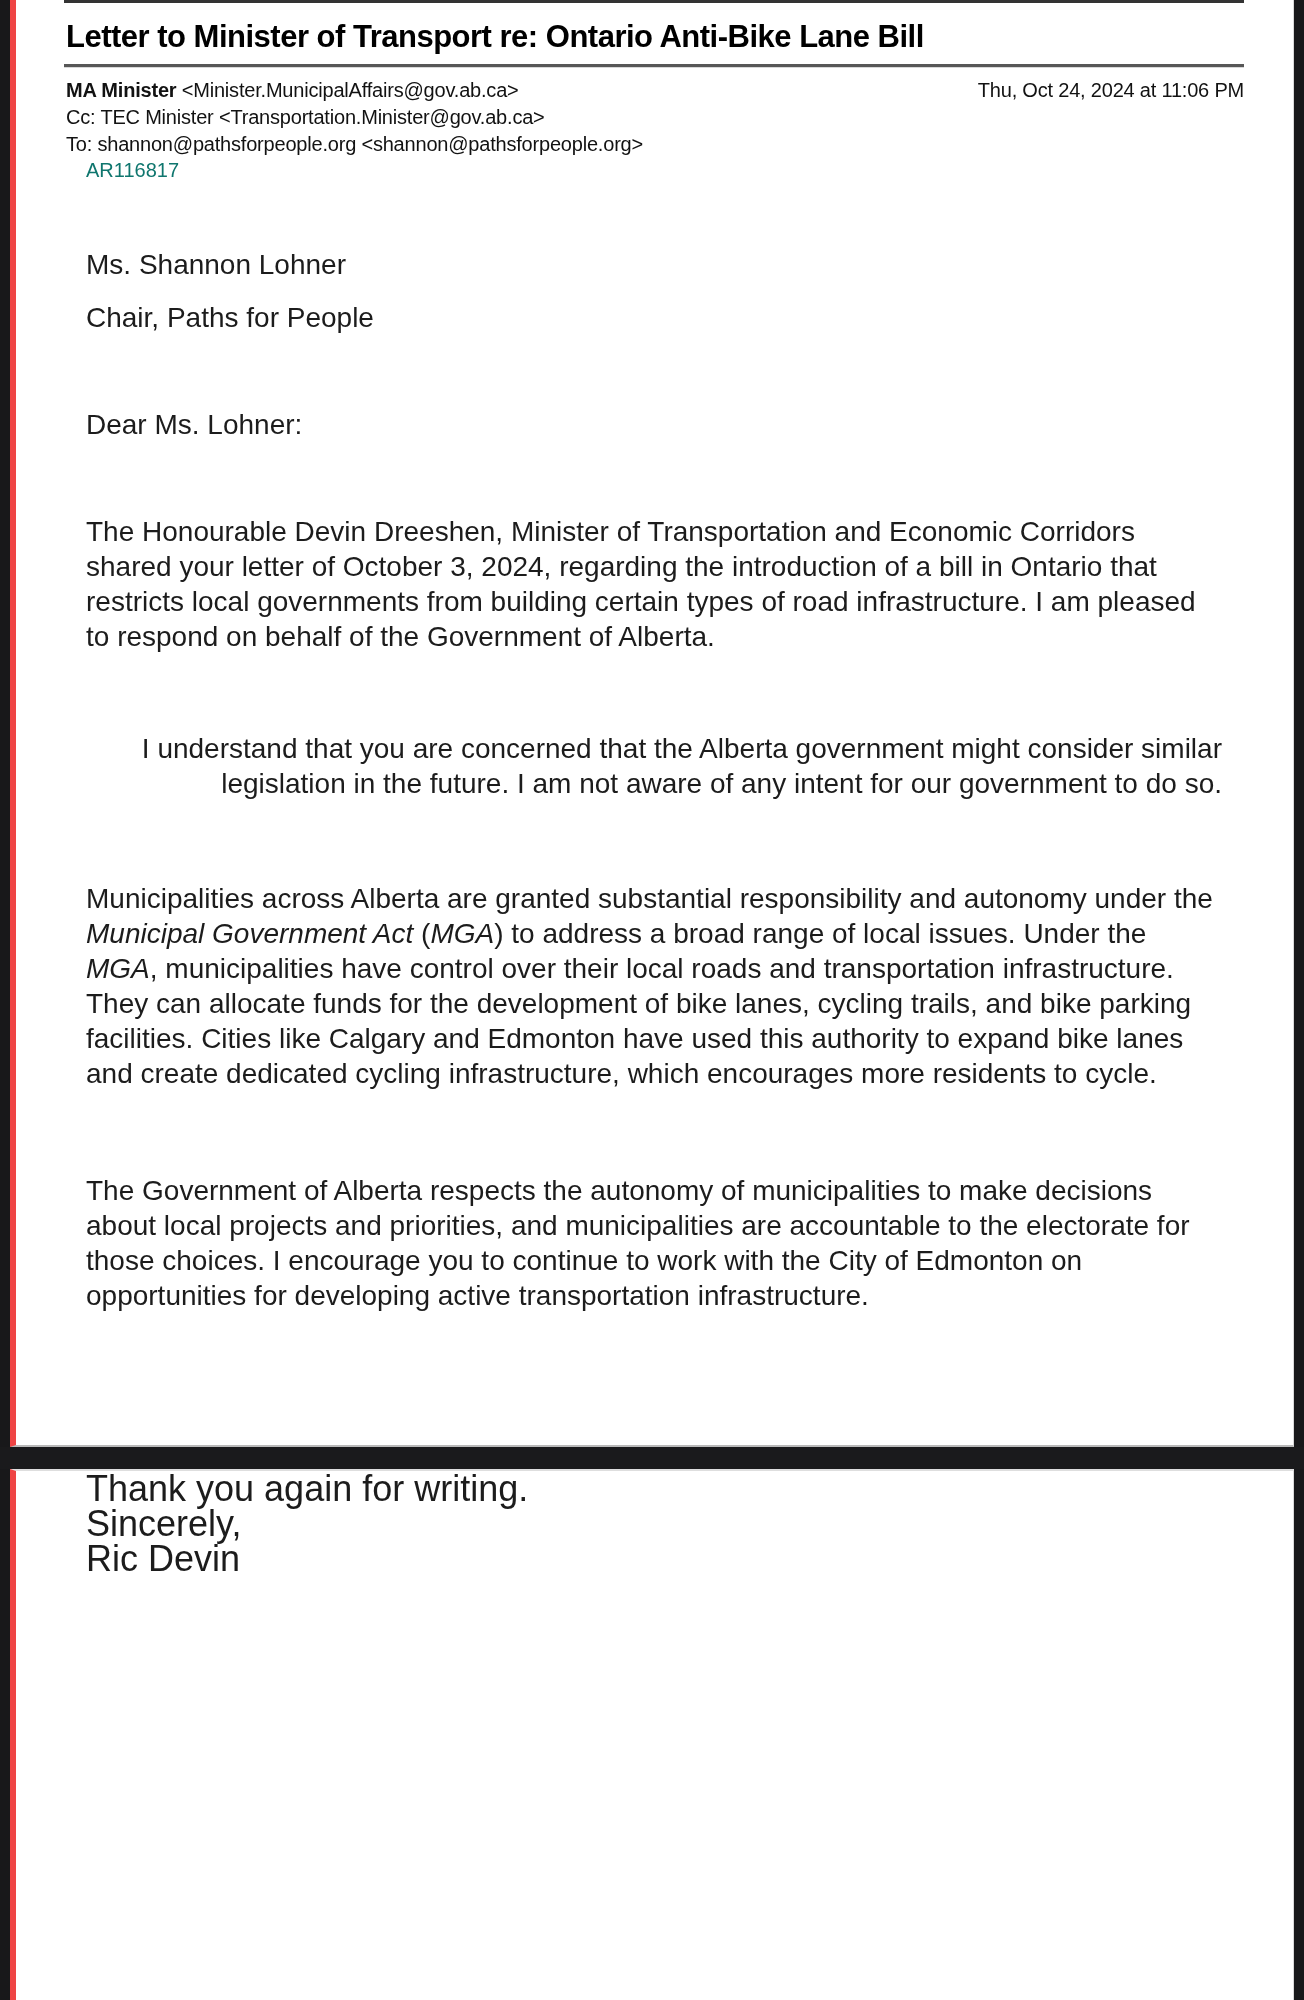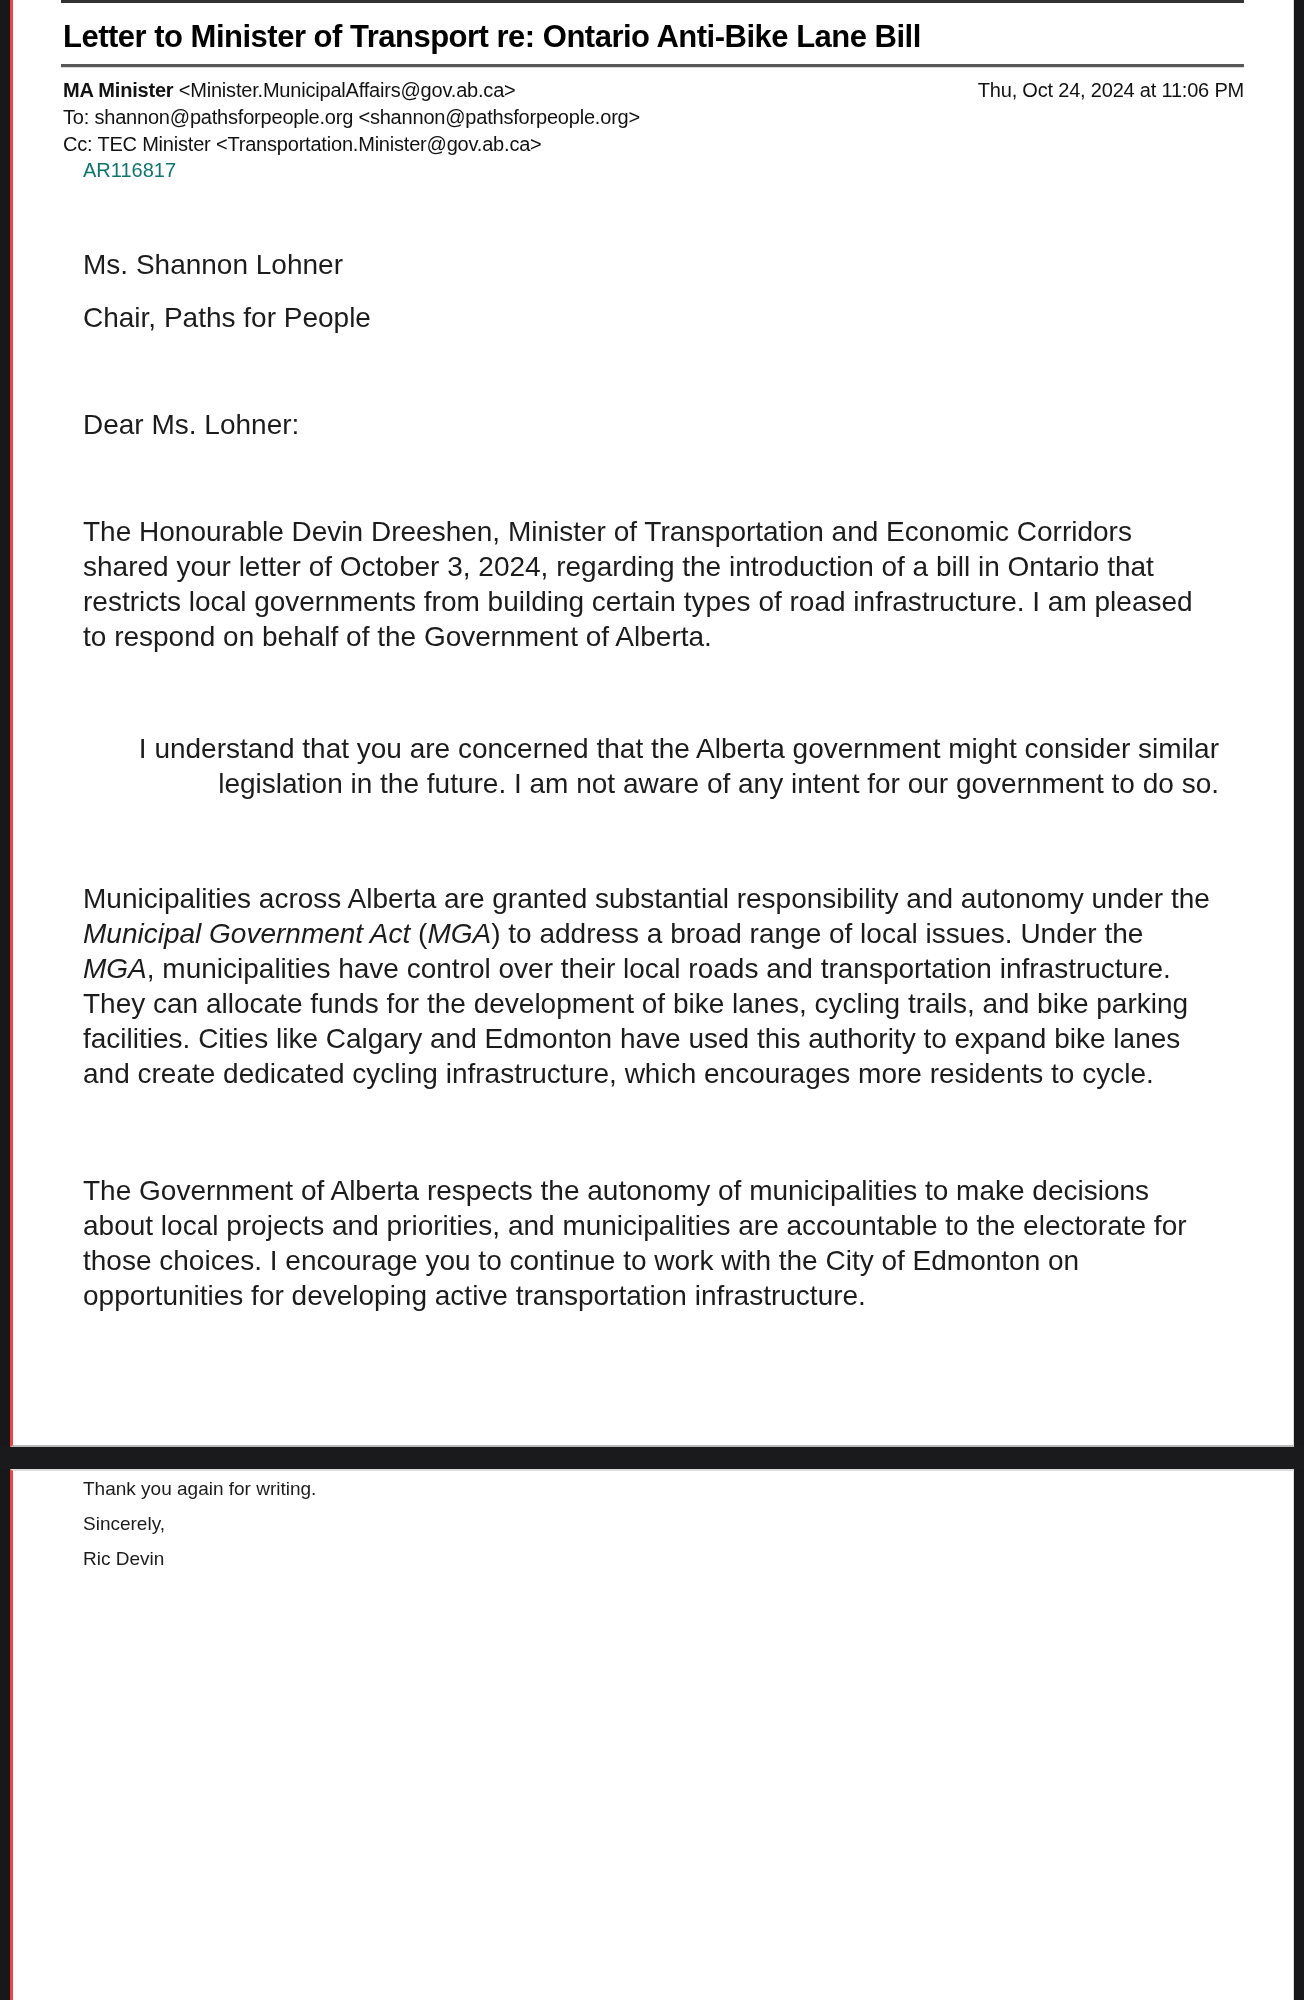--- a/index.html
+++ b/index.html
@@ -16,21 +16,21 @@
     -webkit-font-smoothing: antialiased;
   }
 
   
   .page {
     position: absolute;
     left: 10px;
     width: 1284px;
     background: #ffffff;
     box-sizing: border-box;
-    border-left: 3px solid #ef4444;
+    border-left: 6px solid #ef4444;
     border-right: 1px solid #d9d9d9;
   }
   .page-1 {
     top: 0;
     height: 1447px;
     border-bottom: 2px solid #b9b9b9;
     padding: 0 49px 0 48px;
   }
   .page-2 {
     top: 1469px;
@@ -101,21 +101,21 @@
   .salutation       { margin-top: 72px !important; }
   .para-1           { margin-top: 72px !important; }
   .para-2           { margin-top: 77px !important; text-align: right; }
   .para-3           { margin-top: 80px !important; }
   .para-4           { margin-top: 82px !important; }
 
   
   .closing-body {
     margin-left: 22px;
     width: 1136px;
-    font-size: 19px;
+    font-size: 36px;
     line-height: 35px;
     color: #1c1c1c;
   }
   .closing-body p { margin: 0; }
   .closing-thanks     { margin-top: 140px; }
   .closing-salutation { margin-top: 73px; }
   .signature-name     { margin-top: 127px; }
   .signature-title    { margin-top: 16px; }
 </style>
 </head>
@@ -130,22 +130,22 @@
   <div class="subject-rule"></div>
 
   <div class="mail-header">
     <div class="hdr-row1">
       <div>
         <span class="sender-name">MA Minister</span>
         <span class="sender-address">&lt;Minister.MunicipalAffairs@gov.ab.ca&gt;</span>
       </div>
       <span class="hdr-date">Thu, Oct 24, 2024 at 11:06 PM</span>
     </div>
+    <div>Cc: TEC Minister &lt;Transportation.Minister@gov.ab.ca&gt;</div>
     <div>To: shannon@pathsforpeople.org &lt;shannon@pathsforpeople.org&gt;</div>
-    <div>Cc: TEC Minister &lt;Transportation.Minister@gov.ab.ca&gt;</div>
   </div>
 
   <div class="letter-body">
 
     <p class="ref-number">AR116817</p>
 
     <p class="recipient-name">Ms. Shannon Lohner</p>
 
     <p class="recipient-title">Chair, Paths for People</p>
 

